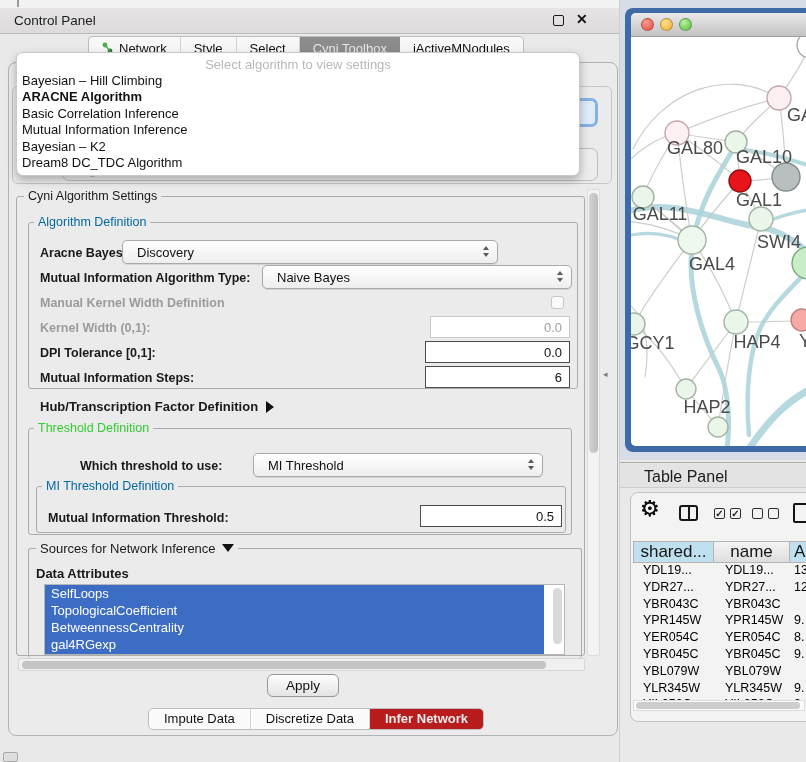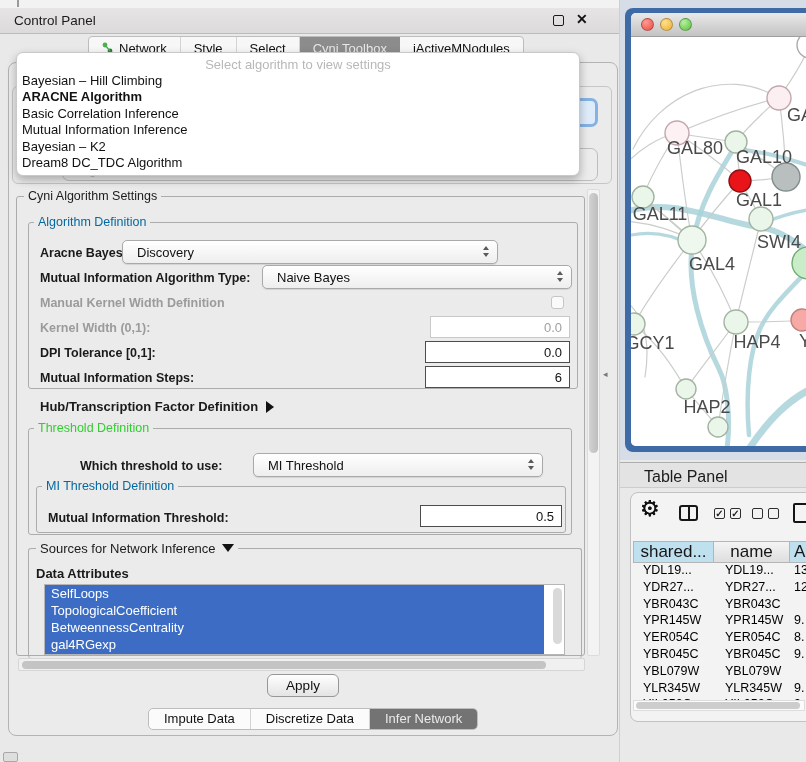--- a/index.html
+++ b/index.html
@@ -50,21 +50,21 @@
   .listbox{left:44px;top:584px;width:521px;height:71px;background:#fff;border:1px solid #b6b6b6;overflow:hidden;}
   .attr{height:17px;line-height:17px;font-size:13px;color:#fff;background:#3c6cc4;padding-left:6px;margin-right:20px;}
   .attr-cut{height:3px;background:#3c6cc4;margin-right:20px;}
   .list-scroll{position:absolute;right:2px;top:3px;width:9px;height:56px;background:#d9d9d9;border-radius:5px;}
   .hscroll{left:18px;top:658px;width:567px;height:13px;background:#f0f0f0;border:1px solid #d6d6d6;border-radius:2px;}
   .hscroll .thumb{position:absolute;left:3px;top:1.5px;width:524px;height:8px;background:#c4c4c4;border-radius:5px;}
   .apply{left:267px;top:674px;width:72px;height:23px;border:1px solid #979797;border-radius:6px;background:linear-gradient(#fefefe,#e4e4e4);font-size:13.5px;color:#111;display:flex;align-items:center;justify-content:center;}
   .btabs{left:148px;top:708px;height:22px;display:flex;background:#fbfbfb;border:1px solid #bdbdbd;border-radius:5px;overflow:hidden;}
   .btab{padding:0 15px;font-size:13px;line-height:20px;color:#111;border-right:1px solid #d2d2d2;white-space:nowrap;}
   .btab:last-child{border-right:none;}
-  .btab.sel{background:#737373;color:#eaeaea;}
+  .btab.sel{background:#b91c1c;color:#eaeaea;font-weight:bold;}
   .mini-ico{left:3px;top:752px;width:15px;height:10px;border:1px solid #a8a8a8;border-radius:2px;background:#dedede;}
   
   .right-bg{left:620px;top:0;width:186px;height:762px;background:#e9e9e9;}
   .win-bg{left:620px;top:0;width:186px;height:460px;background:#d7dde7;}
   .netwin{left:625px;top:8px;width:181px;height:444px;background:#3e6aa6;border-radius:8px 0 0 8px;padding:5px 0 6px 6px;}
   .netwin-inner{width:175px;height:433px;border-radius:5px 0 0 5px;overflow:hidden;background:#fff;}
   .mac-titlebar{height:24px;background:linear-gradient(#e9e9e9,#c3c3c3);border-bottom:1px solid #9f9f9f;display:flex;align-items:center;padding-left:10px;gap:6px;}
   .light{width:13px;height:13px;border-radius:50%;border:1px solid rgba(0,0,0,0.28);}
   .light.r{background:radial-gradient(circle at 35% 30%,#ff9b92,#ea4a40);}
   .light.y{background:radial-gradient(circle at 35% 30%,#ffe08a,#eeae37);}

